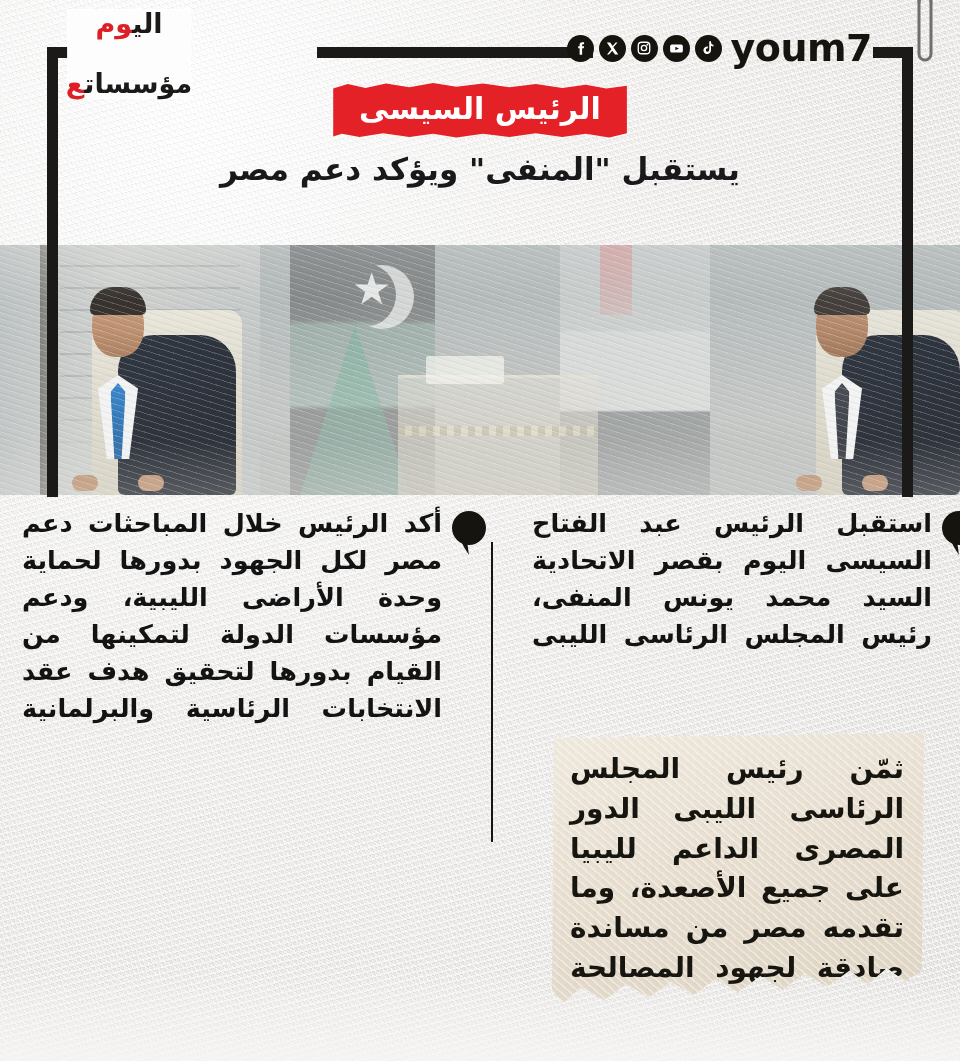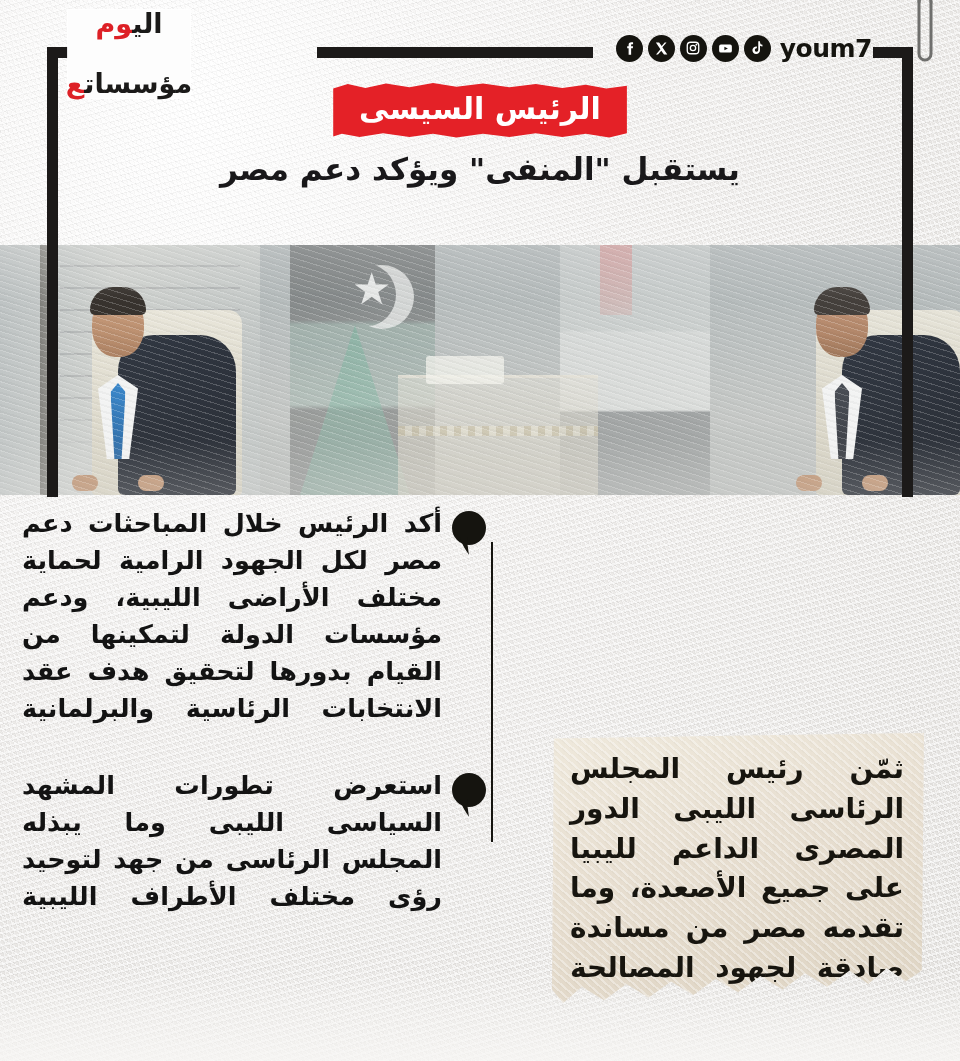--- a/index.html
+++ b/index.html
@@ -100,21 +100,21 @@
     width: 27px; height: 27px;
     border-radius: 50%;
     background: #15140f;
     display: flex;
     align-items: center;
     justify-content: center;
     flex: 0 0 auto;
   }
   .social-icon svg { display: block; }
   .brand-name {
-    font-size: 25px;
+    font-size: 38px;
     font-weight: 900;
     color: #15140f;
     letter-spacing: -0.5px;
     font-family: "DejaVu Sans", sans-serif;
     margin-left: 4px;
     line-height: 1;
     direction: ltr;
   }
 
   
@@ -537,41 +537,43 @@
             <i></i>
           </span>
       </div>
 
       <div class="photo-haze"></div>
     </div>
   </div>
 
   <div class="connector"></div>
 
+  <div class="col col-right">
+    <div class="bullet-block">
+      <span class="quote-mark">
+        <svg width="34" height="46" viewBox="0 0 34 46" aria-hidden="true">
+          <circle cx="17" cy="17" r="17" fill="#15140f"></circle>
+          <path d="M8 26c2 8 6 13 9 18-1-8-2-13-2-18z" fill="#15140f"></path>
+        </svg>
+      </span>
+      <p class="para">استقبل الرئيس عبد الفتاح السيسى اليوم بقصر الاتحادية السيد محمد يونس المنفى، رئيس المجلس الرئاسى الليبى</p>
+    </div>
+  </div>
 
   <div class="col col-left">
     <div class="bullet-block">
       <span class="quote-mark">
         <svg width="34" height="46" viewBox="0 0 34 46" aria-hidden="true">
           <circle cx="17" cy="17" r="17" fill="#15140f"></circle>
           <path d="M8 26c2 8 6 13 9 18-1-8-2-13-2-18z" fill="#15140f"></path>
         </svg>
       </span>
-      <p class="para">أكد الرئيس خلال المباحثات دعم مصر لكل الجهود الرامية لحماية مختلف الأراضى الليبية، ودعم مؤسسات الدولة لتمكينها من القيام بدورها لتحقيق هدف عقد الانتخابات الرئاسية والبرلمانية</p>
+      <p class="para">أكد الرئيس خلال المباحثات دعم مصر لكل الجهود بدورها لحماية وحدة الأراضى الليبية، ودعم مؤسسات الدولة لتمكينها من القيام بدورها لتحقيق هدف عقد الانتخابات الرئاسية والبرلمانية</p>
     </div>
 
-    <div class="bullet-block" style="margin-top:40px;">
-      <span class="quote-mark">
-        <svg width="34" height="46" viewBox="0 0 34 46" aria-hidden="true">
-          <circle cx="17" cy="17" r="17" fill="#15140f"></circle>
-          <path d="M8 26c2 8 6 13 9 18-1-8-2-13-2-18z" fill="#15140f"></path>
-        </svg>
-      </span>
-      <p class="para">استعرض تطورات المشهد السياسى الليبى وما يبذله المجلس الرئاسى من جهد لتوحيد رؤى مختلف الأطراف الليبية</p>
-    </div>
   </div>
 
   <div class="note">
     <p class="note-text">ثمّن رئيس المجلس الرئاسى الليبى الدور المصرى الداعم لليبيا على جميع الأصعدة، وما تقدمه مصر من مساندة صادقة لجهود المصالحة الوطنية الشاملة، وحرص مصر على توحيد مؤسسات الدولة الليبية</p>
   </div>
   <span class="paperclip">
     <svg width="30" height="86" viewBox="0 0 30 86" aria-hidden="true">
       <path d="M9 2v62a6 6 0 0 0 12 0V12" fill="none" stroke="#6f6f6d" stroke-width="3" stroke-linecap="round"></path>
       <path d="M21 12a6 6 0 0 0-12 0" fill="none" stroke="#6f6f6d" stroke-width="3" stroke-linecap="round"></path>
     </svg>

